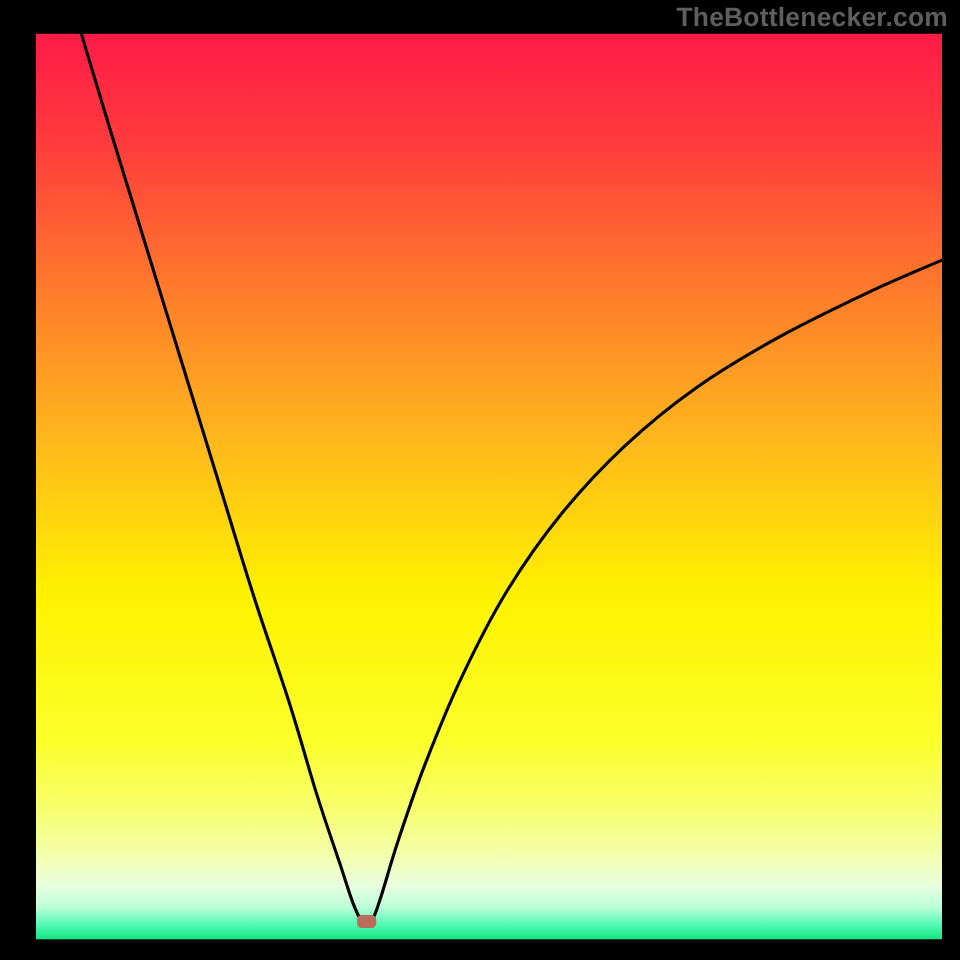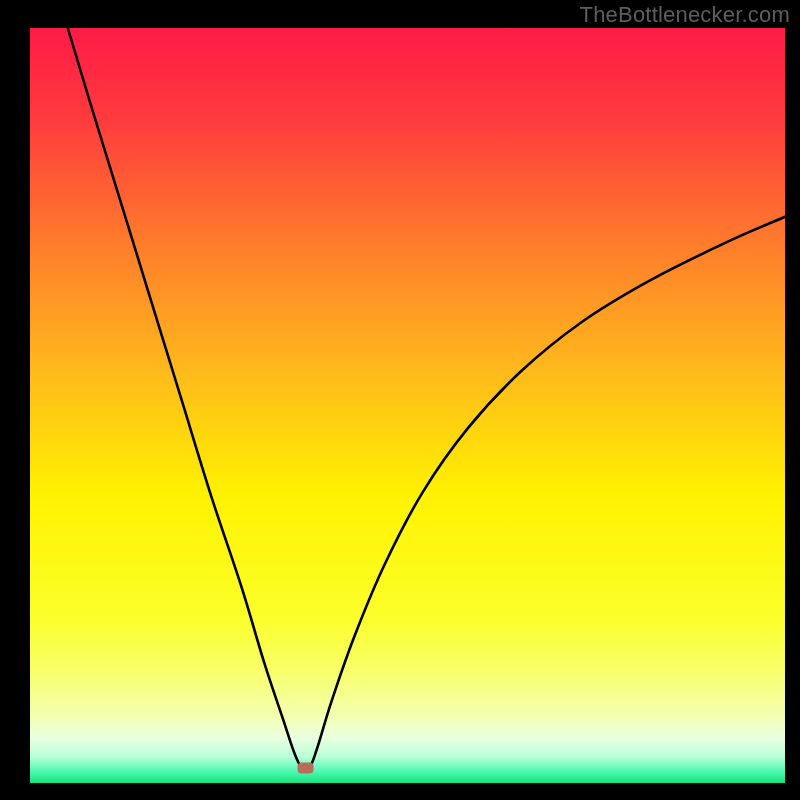--- a/index.html
+++ b/index.html
@@ -16,21 +16,21 @@
     width: 800px;
     height: 800px;
     background: #000000;
   }
   .watermark {
     position: absolute;
     top: 2px;
     right: 10px;
     color: #5e5e5e;
     font-size: 22px;
-    font-weight: 400;
+    font-weight: 700;
     letter-spacing: 0.2px;
     z-index: 10;
   }
   .panel {
     position: absolute;
     left: 30px;
     top: 28px;
     width: 755px;
     height: 755px;
   }

